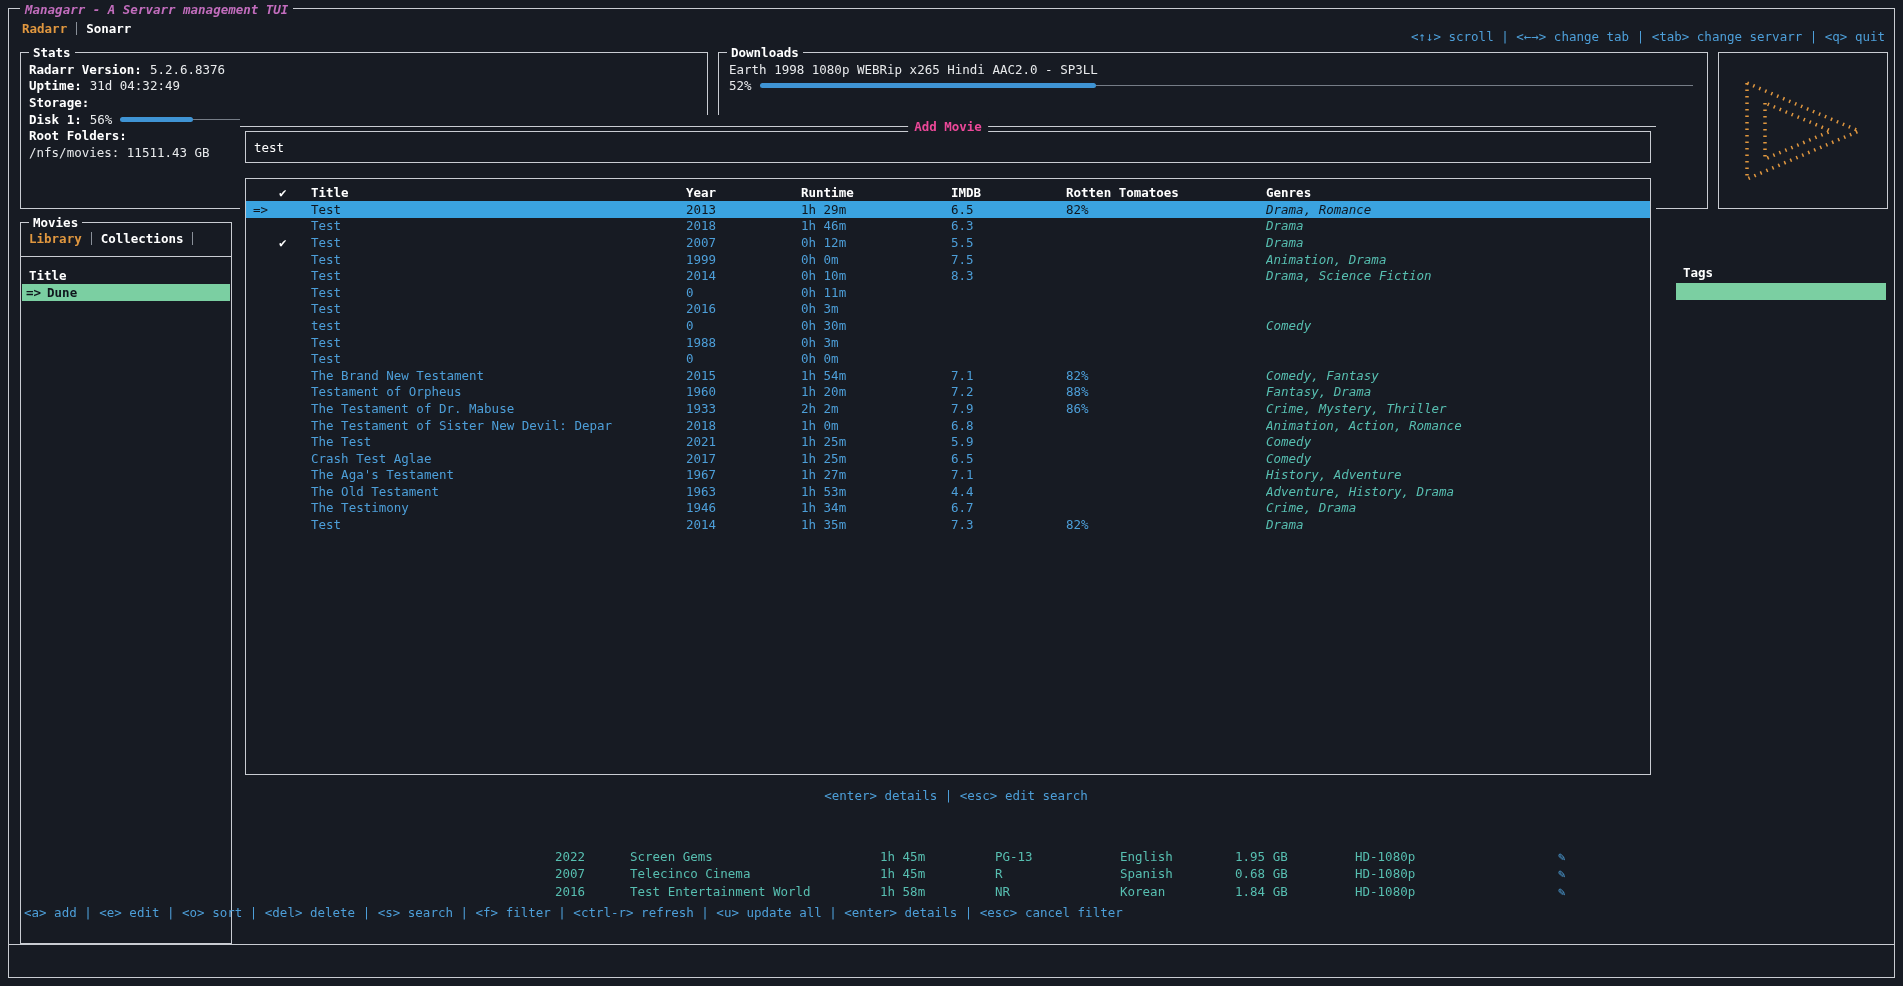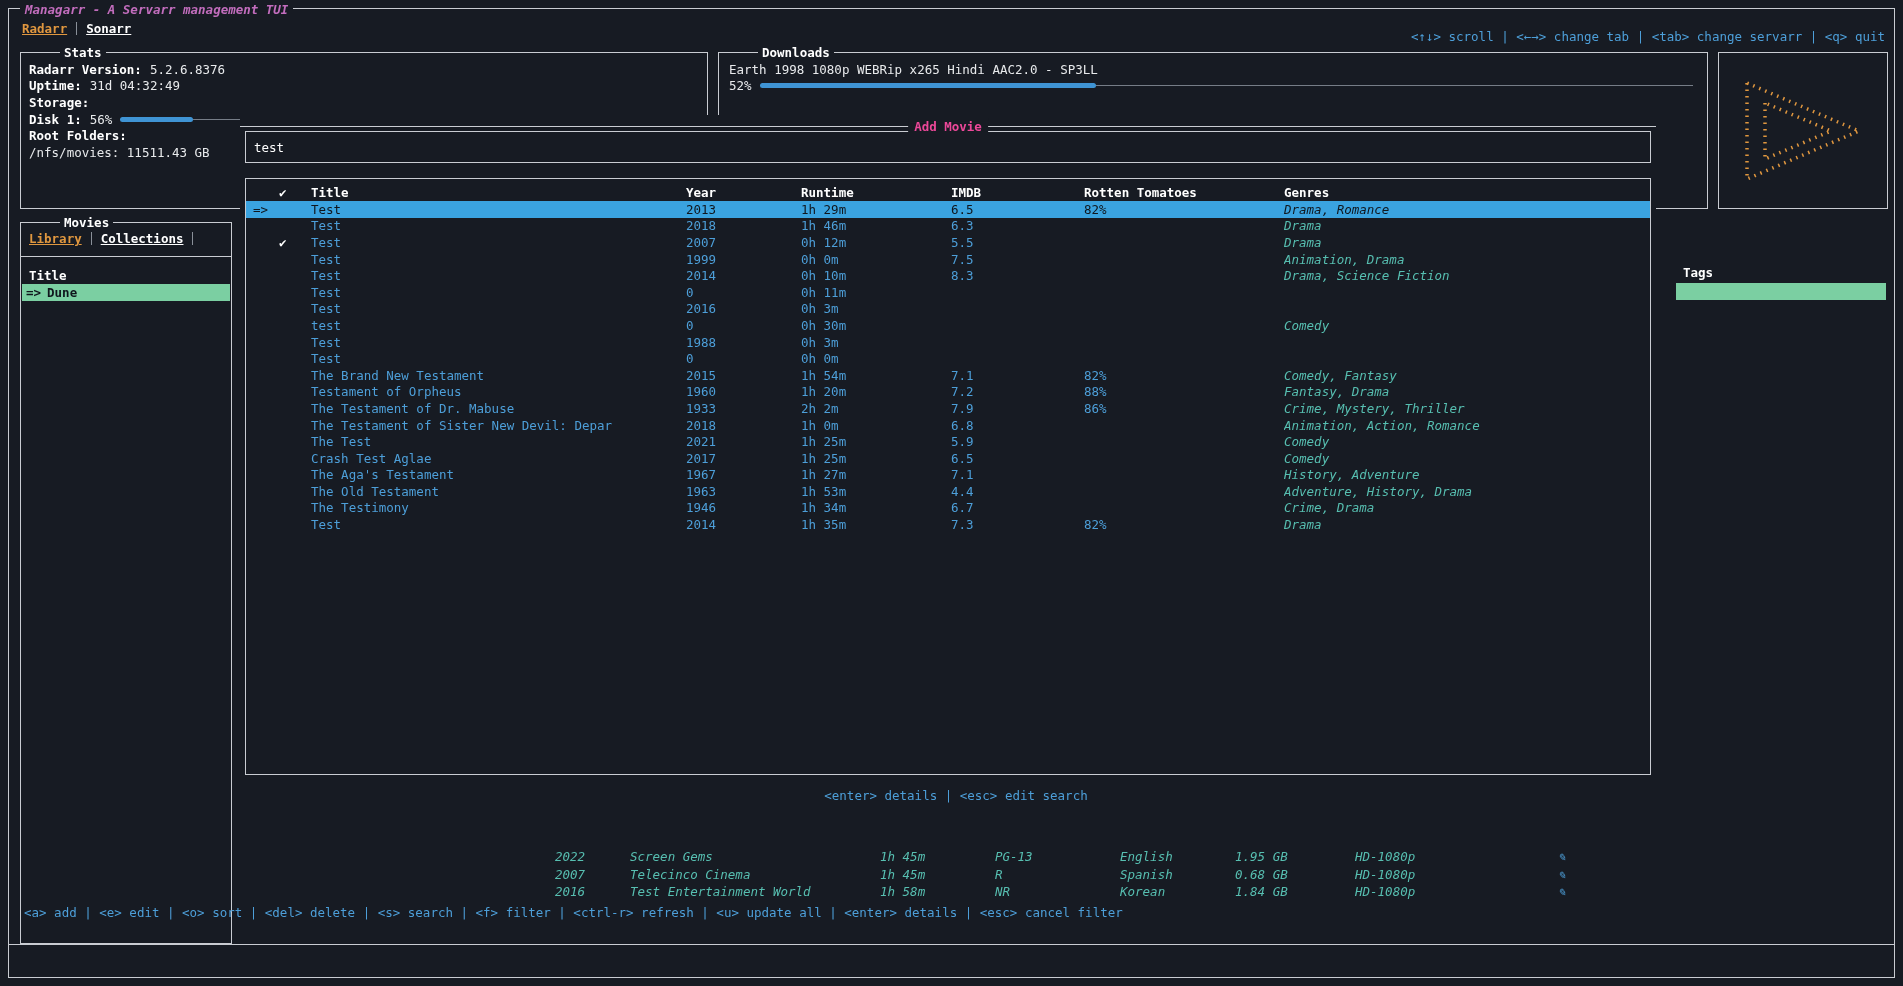--- a/index.html
+++ b/index.html
@@ -16,29 +16,29 @@
     --gauge:#3f94d4;
   }
   *{margin:0;padding:0;box-sizing:border-box;}
   body{background:#000;}
   .app{position:relative;width:1903px;height:986px;background:var(--bg);
        font:12.5px/17px "DejaVu Sans Mono",monospace;color:var(--white);overflow:hidden;padding-left:35px;}
   .frame{position:absolute;inset:8px;border:1px solid var(--border);pointer-events:none;}
   .app-title{position:absolute;left:20px;top:1px;background:var(--bg);padding:0 5px;
              color:var(--magenta);font-weight:bold;font-style:italic;z-index:2;}
   .tabbar{position:absolute;left:22px;top:20px;display:flex;align-items:center;z-index:2;}
-  .tab{font-weight:bold;cursor:default;text-decoration:underline;}
+  .tab{font-weight:bold;cursor:default;}
   .tab.active{color:var(--orange);}
   .tab.inactive{color:#fff;}
   .vsep{width:1px;height:13px;background:#8a9099;margin:0 9px;display:inline-block;}
   .top-hints{position:absolute;top:8px;right:18px;color:var(--blue);z-index:2;margin-top:20px;}
 
   .box{position:absolute;border:1px solid var(--border);background:var(--bg);}
   .box-title{position:absolute;top:-9px;left:8px;background:var(--bg);padding:0 4px;
-             font-weight:bold;color:#fff;margin-left:31px;}
+             font-weight:bold;color:#fff;}
 
   .stats{left:20px;top:52px;width:688px;height:157px;padding:8px 8px 0 8px;}
   .stat-line{height:16.6px;display:flex;align-items:center;white-space:pre;}
   .stat-line b{color:#fff;}
   .ml{margin-left:8px;}
   .gauge{position:relative;height:9px;margin-left:8px;}
   .gauge .track{position:absolute;left:0;right:0;top:4px;height:1px;background:#767d87;}
   .gauge .fill{position:absolute;left:0;top:2px;height:5px;border-radius:3px;background:var(--gauge);}
   .disk-gauge{width:130px;}
   .disk-gauge .fill{width:56%;}
@@ -55,21 +55,21 @@
   .side-title-header{position:absolute;left:8px;top:44px;font-weight:bold;color:#fff;}
   .side-list{position:absolute;left:1px;right:1px;top:61px;}
   .side-row{height:17px;padding-left:17px;color:var(--teal);white-space:pre;overflow:hidden;}
   .side-row.selected{background:var(--green);color:var(--dark);font-weight:bold;padding-left:4px;display:flex;}
   .sel-prefix{margin-right:6px;}
 
   .tags-header{position:absolute;left:1683px;top:264px;font-weight:bold;color:#fff;text-align:right;}
   .tags-bar{position:absolute;left:1676px;top:283px;width:210px;height:17px;background:var(--green);}
 
   .bg-rows{position:absolute;left:240px;top:848px;width:1420px;}
-  .bg-row{height:17.4px;display:flex;align-items:flex-end;white-space:pre;color:var(--teal);font-style:italic;}
+  .bg-row{height:17.4px;display:flex;align-items:flex-start;white-space:pre;color:var(--teal);}
   .bg-pad{width:315px;flex:none;}
   .bg-year{width:75px;flex:none;}
   .bg-studio{width:250px;flex:none;}
   .bg-runtime{width:115px;flex:none;}
   .bg-cert{width:125px;flex:none;}
   .bg-lang{width:115px;flex:none;}
   .bg-size{width:120px;flex:none;}
   .bg-quality{width:203px;flex:none;}
   .bg-icon{color:var(--blue);flex:none;}
 
@@ -87,21 +87,21 @@
   .t-row{display:flex;height:16.6px;align-items:center;padding-left:7px;white-space:pre;}
   .t-row span{overflow:hidden;}
   .t-head{position:absolute;left:0;right:0;top:5px;font-weight:bold;color:#fff;}
   .t-body{position:absolute;left:0;right:0;top:22px;}
   .c-marker{width:26px;flex:none;}
   .c-check{width:32px;flex:none;color:#fff;}
   .c-title{width:375px;flex:none;}
   .c-year{width:115px;flex:none;}
   .c-runtime{width:150px;flex:none;}
   .c-imdb{width:115px;flex:none;}
-  .c-rt{width:200px;flex:none;margin-left:18px;}
+  .c-rt{width:200px;flex:none;}
   .c-genres{flex:1;}
   .t-body .t-row{color:var(--blue);}
   .t-body .c-genres{color:var(--teal);font-style:italic;}
   .t-row.sel{background:var(--selbg);}
   .t-row.sel span{color:var(--dark);}
   .modal-hint{position:absolute;left:16px;right:0;top:672px;text-align:center;color:var(--blue);}
 </style>
 </head>
 <body>
 

